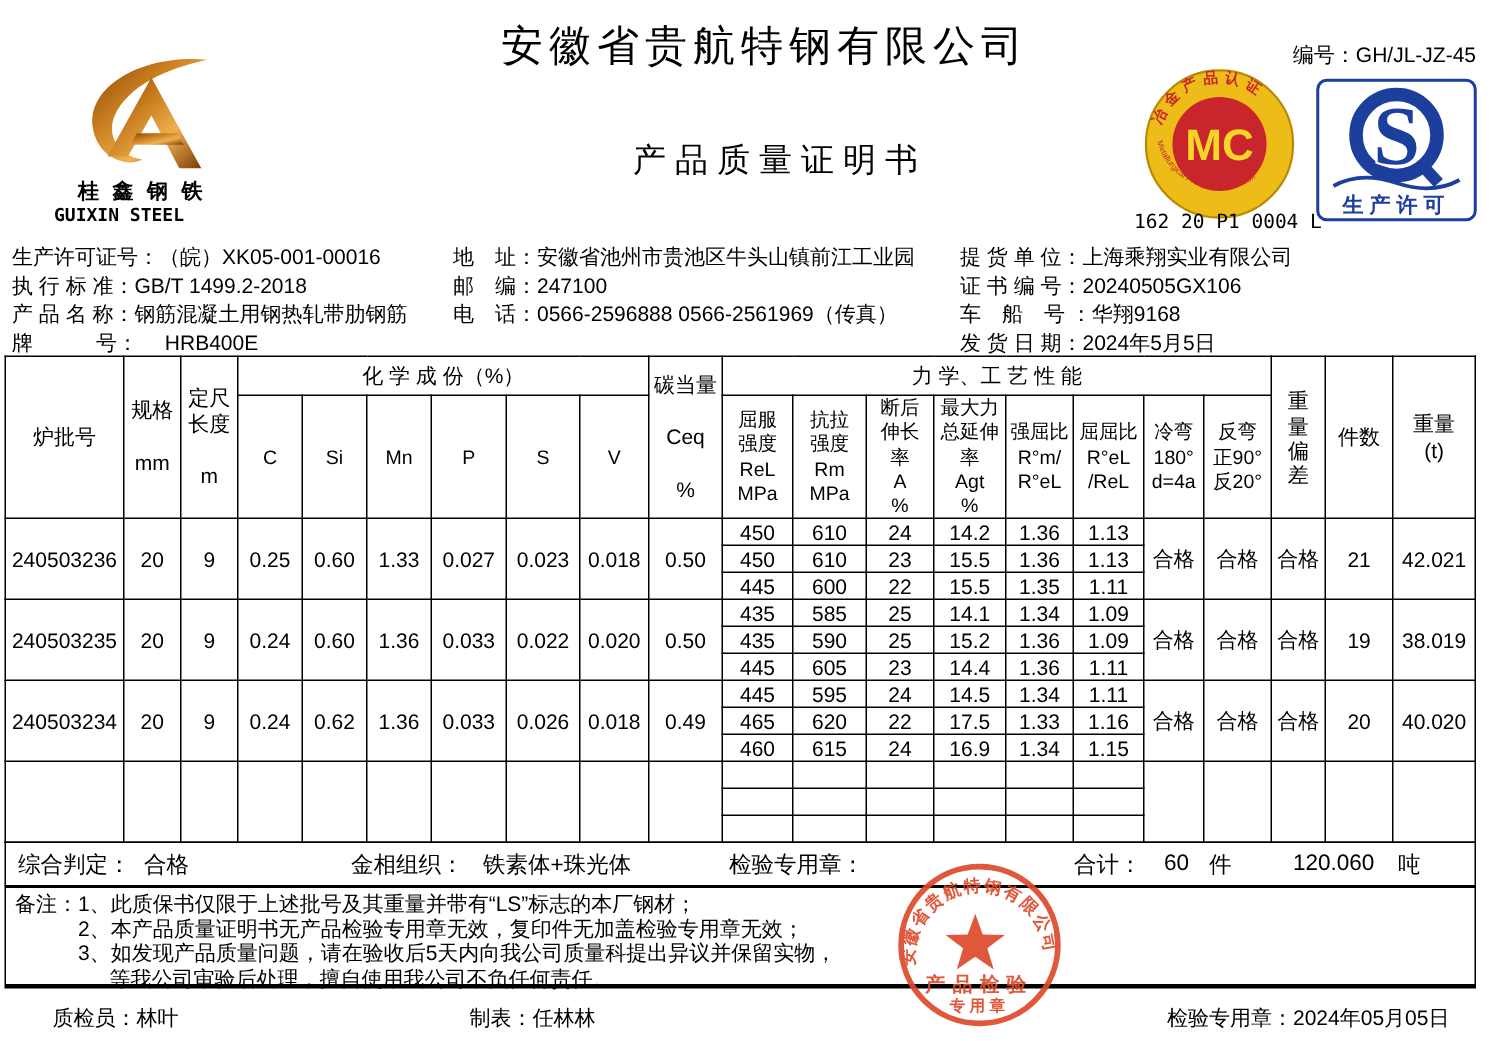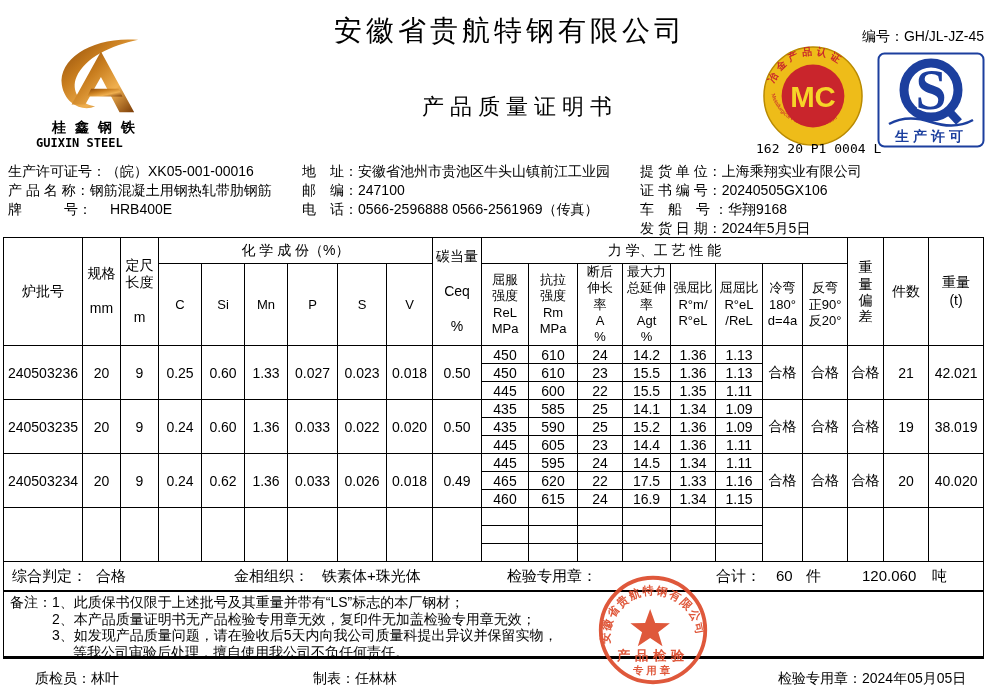--- a/index.html
+++ b/index.html
@@ -98,20 +98,21 @@
     <rect x="1.5" y="1.5" width="105" height="93" rx="6" fill="#fff" stroke="#1c3f9e" stroke-width="2"></rect>
     <circle cx="54" cy="38" r="27" fill="none" stroke="#1c3f9e" stroke-width="9"></circle>
     <path d="M 70 57 L 82 70" stroke="#1c3f9e" stroke-width="8"></path>
     <text x="54" y="57" text-anchor="middle" font-size="56" font-weight="bold" fill="#1c3f9e" stroke="#fff" stroke-width="3" paint-order="stroke" font-family="Liberation Serif,serif">S</text>
     <path d="M 12 72 Q 30 62 54 70 T 96 68" fill="none" stroke="#1c3f9e" stroke-width="2.5"></path>
     <text x="54" y="89" text-anchor="middle" font-size="14" font-weight="bold" fill="#1c3f9e" letter-spacing="4">生产许可</text>
   </svg>
 
   <div id="info-left" class="info-col">
     <div class="info-row"><span>生产许可证号：</span><span>（皖）XK05-001-00016</span></div>
+    <div class="info-row"><span>执 行 标 准：</span><span>GB/T 1499.2-2018</span></div>
     <div class="info-row"><span>产 品 名 称：</span><span>钢筋混凝土用钢热轧带肋钢筋</span></div>
     <div class="info-row"><span>牌　　　号：</span><span>　 HRB400E</span></div>
   </div>
   <div id="info-mid" class="info-col">
     <div class="info-row"><span>地　址：</span><span>安徽省池州市贵池区牛头山镇前江工业园</span></div>
     <div class="info-row"><span>邮　编：</span><span>247100</span></div>
     <div class="info-row"><span>电　话：</span><span>0566-2596888  0566-2561969（传真）</span></div>
   </div>
   <div id="info-right" class="info-col">
     <div class="info-row"><span>提 货 单 位：</span><span>上海乘翔实业有限公司</span></div>
@@ -369,21 +370,21 @@
         <td></td>
       </tr>
     </tbody>
       </table>
 
     <div id="summary">
       <span style="left:8px">综合判定：</span>
       <span style="left:92px">合格</span>
       <span style="left:230px">金相组织：</span>
       <span style="left:318px">铁素体+珠光体</span>
-      <span style="left:503px">检验专用章：</span>
+      <span style="left:482px">检验专用章：</span>
       <span style="left:712px">合计：</span>
       <span style="left:772px">60</span>
       <span style="left:802px">件</span>
       <span style="left:858px">120.060</span>
       <span style="left:928px">吨</span>
     </div>
 
     <div id="notes">
       <div id="notes-flex">
         <span id="note-label">备注：</span>

